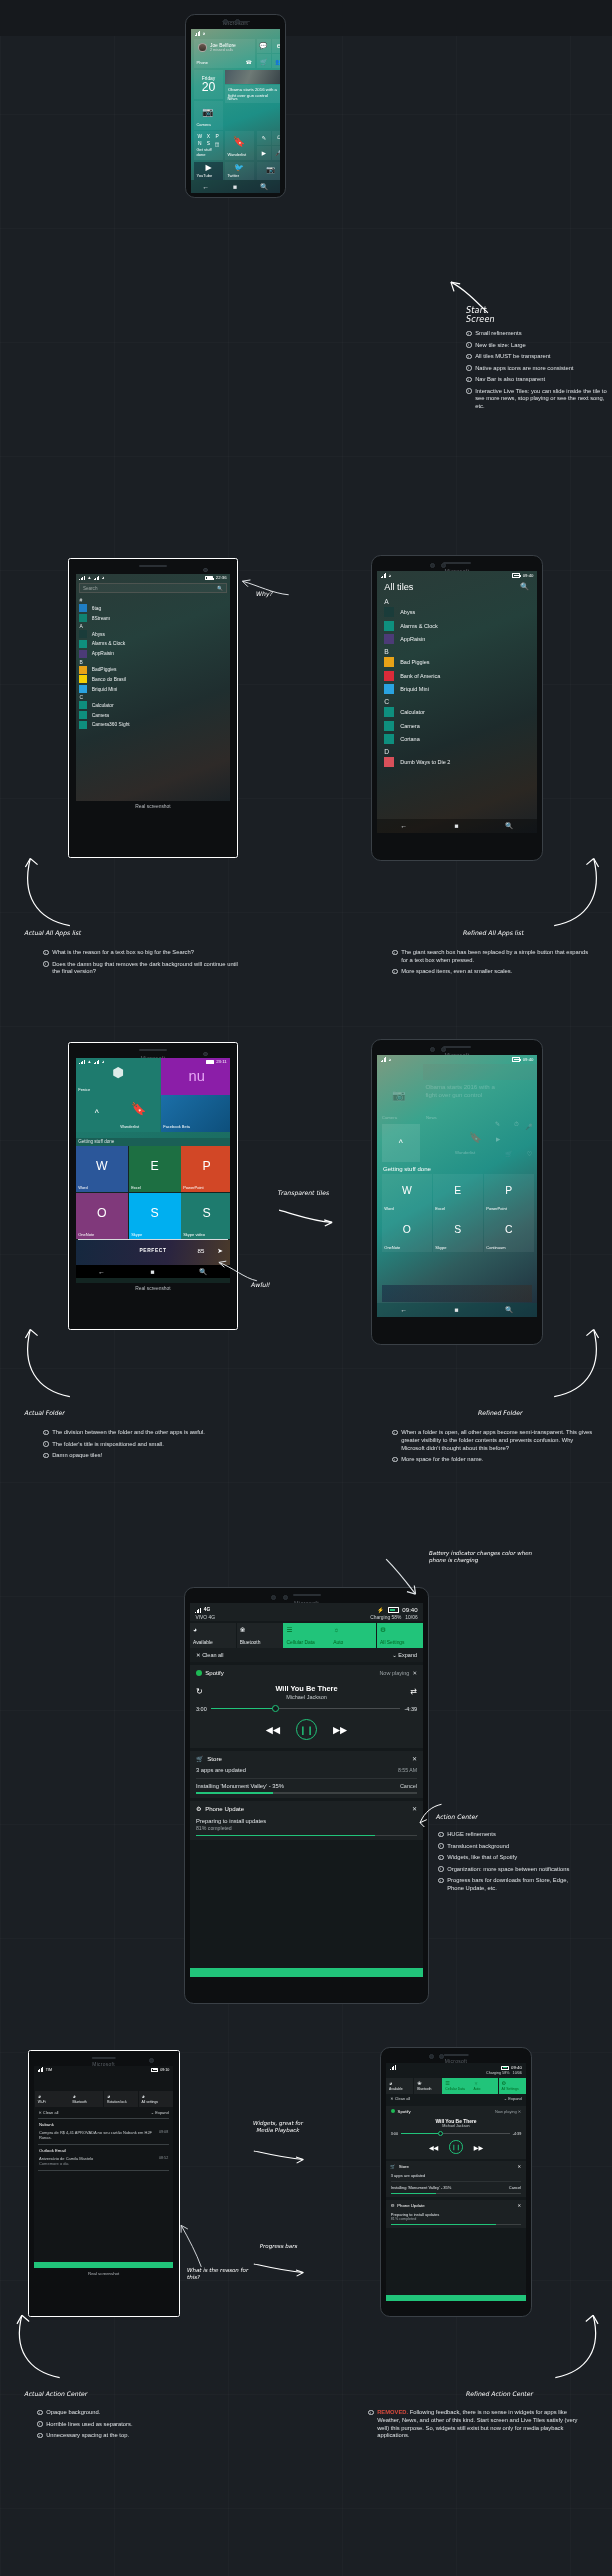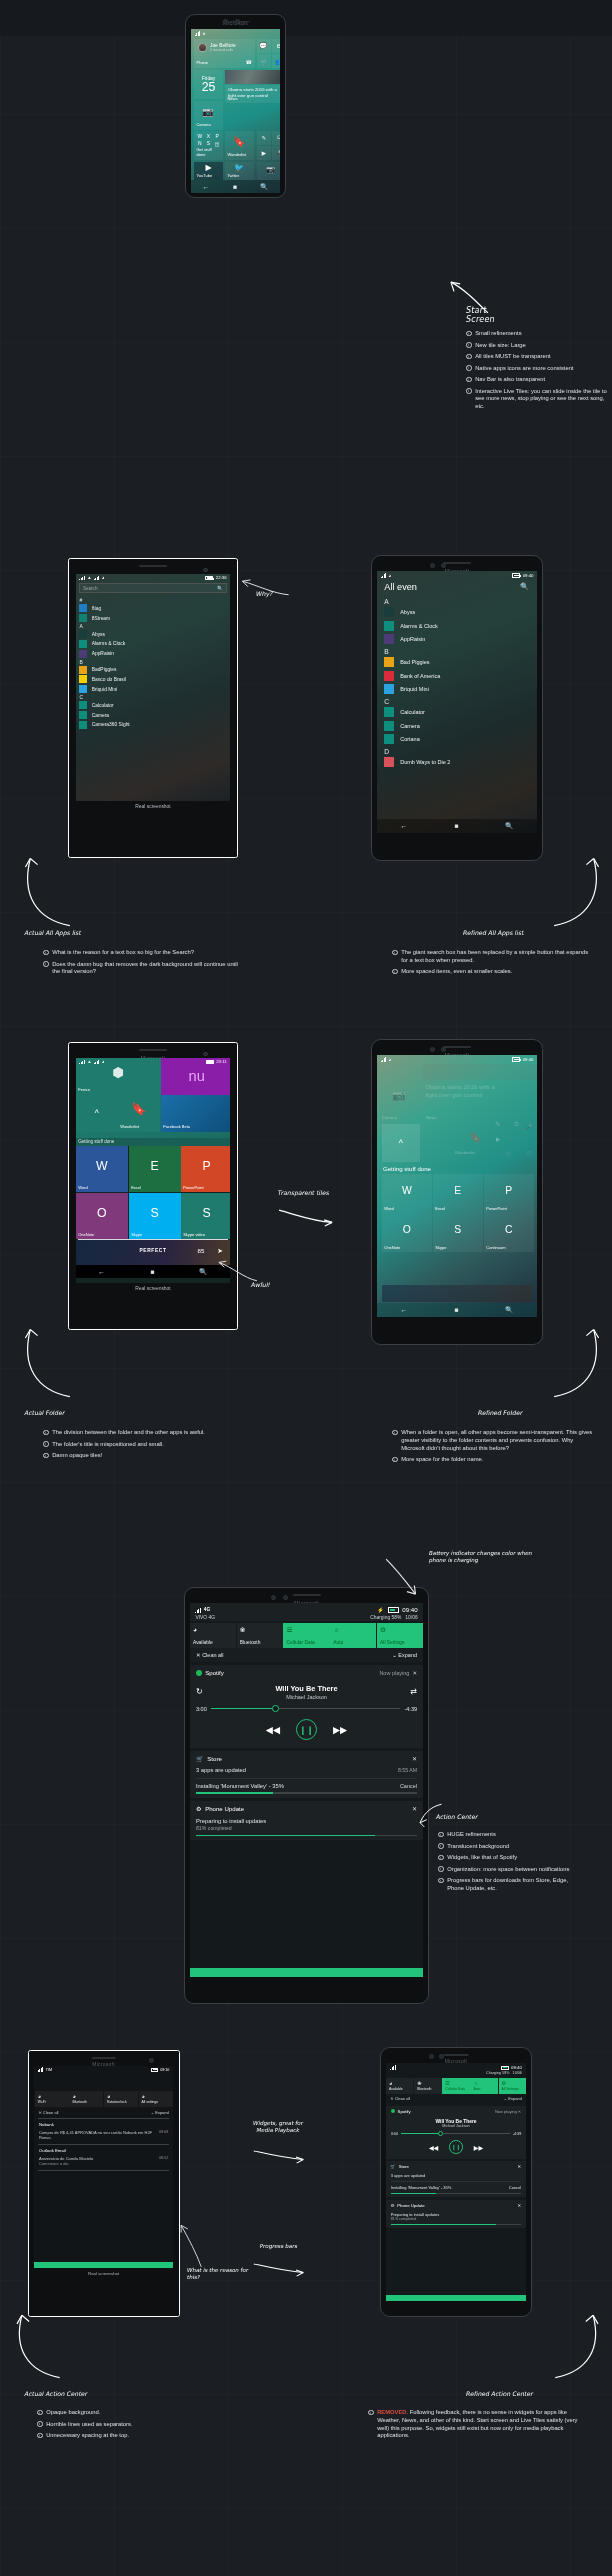--- a/index.html
+++ b/index.html
@@ -164,21 +164,21 @@
         <div class="glyph" style="bottom:0;font-size:6.1px">🛒</div>
       </div>
 
       <div class="tile" style="left:81px;top:16.5px;width:14px;height:14px;background:rgba(255,255,255,.07);">
         <div class="glyph" style="bottom:0;font-size:6.1px">👥</div>
       </div>
 
       <div class="tile" style="left:3.1px;top:32px;width:29px;height:29px;background:rgba(255,255,255,.05);align-items:center;justify-content:center;">
         <div style="text-align:center;width:100%">
           <div style="font-size:4.9px">Friday</div>
-          <div style="font-size:12.3px;font-weight:300;line-height:1">25</div>
+          <div style="font-size:12.3px;font-weight:300;line-height:1">20</div>
         </div>
       </div>
 
       <div class="tile" style="left:34px;top:32px;width:61px;height:14.7px;
            background:linear-gradient(110deg,#4a5a62,#6e7a76 40%,#2f3a40);"></div>
 
       <div class="tile" style="left:34px;top:47px;width:61px;height:18.4px;background:rgba(255,255,255,.07);">
         <div style="position:absolute;left:3.1px;top:2.5px;right:3.1px;font-size:4.3px;line-height:1.25;color:#fff">Obama starts 2016 with a fight over gun control</div>
         <div class="lbl">News</div>
       </div>
@@ -390,21 +390,21 @@
         <span>◕</span>
       </div>
       <div class="sb-right">
         <span class="bat">
             <i style="width:5.5px"></i>
           </span>
         <span>09:40</span>
       </div>
     </div>
     <div style="display:flex;align-items:center;justify-content:space-between;padding:1.2px 7.4px 3.7px;">
-      <span style="font-size:9.2px;font-weight:300;color:#fff">All even</span>
+      <span style="font-size:9.2px;font-weight:300;color:#fff">All tiles</span>
       <span style="font-size:7.4px;color:#fff">🔍</span>
     </div>
     <div id="refinedAppsList" style="padding:0 7.4px;">
         <div style="font-size: 6.7px; color: rgb(230, 234, 236); margin: 2.5px 0px; font-weight: 300;">A</div>
         <div style="display: flex; align-items: center; gap: 6.1px; margin-bottom: 3.7px;">
           <span style="width: 9.8px; height: 9.8px; background: rgb(26, 60, 58); display: block; flex: 0 0 auto;"></span>
           <span style="font-size: 5.5px; color: rgb(238, 241, 242);">Abyss</span>
         </div>
         <div style="display: flex; align-items: center; gap: 6.1px; margin-bottom: 3.7px;">
           <span style="width: 9.8px; height: 9.8px; background: rgb(14, 143, 126); display: block; flex: 0 0 auto;"></span>

